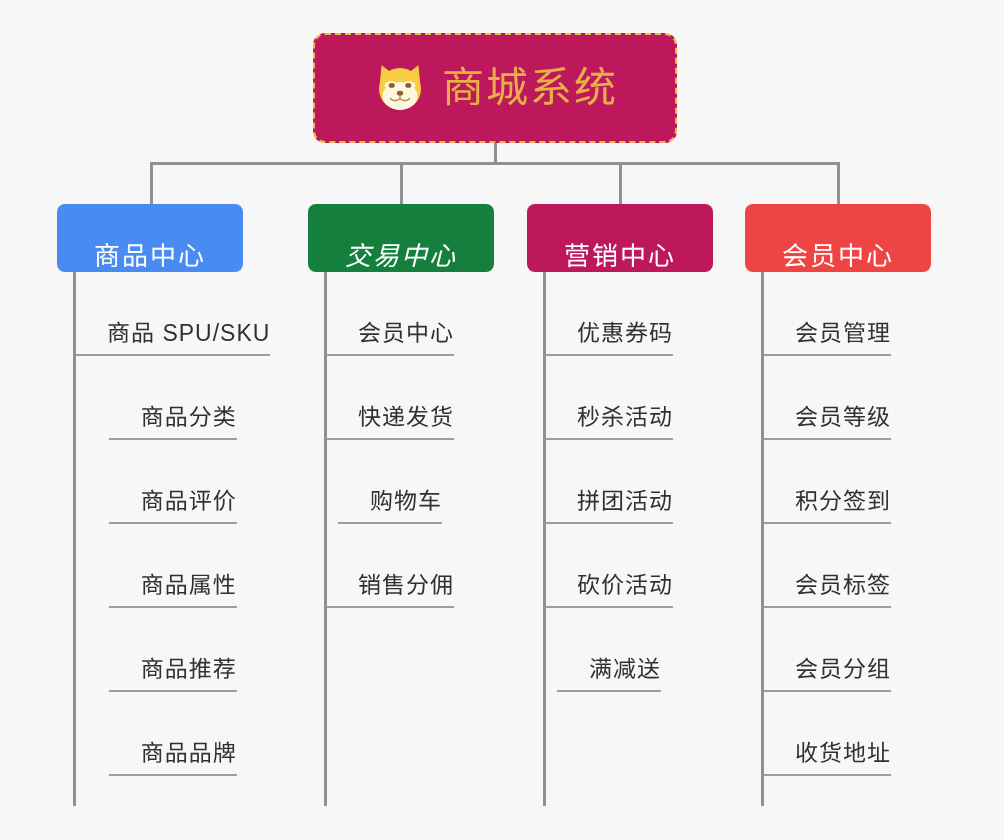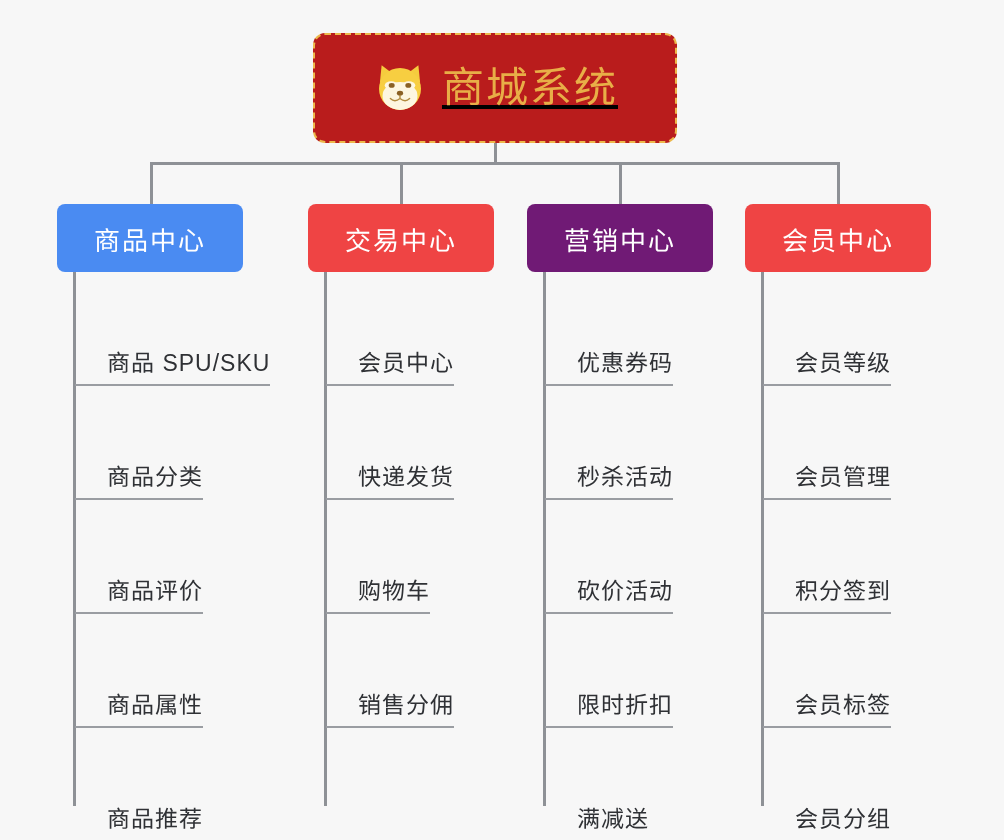--- a/index.html
+++ b/index.html
@@ -66,21 +66,21 @@
     position: absolute;
     top: 204px;
   }
   .cat-box {
     position: absolute;
     top: 0;
     left: 0;
     height: 68px;
     border-radius: 8px;
     display: flex;
-    align-items: center;
+    align-items: flex-end;
     justify-content: center;
     color: #ffffff;
     font-size: 26px;
     letter-spacing: 2px;
     white-space: nowrap;
     box-sizing: border-box;
   }
 
   
   .spine {
@@ -93,24 +93,25 @@
   .leaf-list {
     position: absolute;
     top: 68px;
     left: 0;
     margin: 0;
     padding: 0;
     list-style: none;
   }
   .leaf {
     position: relative;
-    height: 114px;
+    height: 84px;
     display: flex;
     align-items: flex-end;
     box-sizing: border-box;
+    justify-content: center;
   }
   .leaf-inner {
     position: relative;
     display: inline-block;
     padding: 0 0 8px 32px;
     margin-left: 2px;
     border-bottom: 2px solid #9a9da2;
     white-space: nowrap;
   }
   .leaf-label {
@@ -118,21 +119,21 @@
     color: #2f3135;
     letter-spacing: 1px;
     line-height: 1.1;
   }
 </style>
 </head>
 <body style="background: rgb(247, 247, 247);">
 
 <div id="mindmap">
 
-  <div class="root-node" style="border-color: rgb(237, 184, 74); background: #b91c1c; text-decoration: underline;">
+  <div class="root-node" style="border-color: rgb(237, 184, 74); background: #be185d;">
     <svg class="root-icon" viewBox="0 0 64 64" aria-hidden="true">
 
       <path d="M11 6 L9 26 L23 15 Z" fill="#f5cb3e"></path>
       <path d="M53 6 L55 26 L41 15 Z" fill="#f5cb3e"></path>
 
       <ellipse cx="32" cy="33" rx="24" ry="24" fill="#f7ce41"></ellipse>
 
       <path d="M32 27 m-21 0 a21 21 0 0 0 42 0 a21 21 0 0 1 -42 0" fill="#f7ce41"></path>
       <ellipse cx="32" cy="41" rx="20" ry="16" fill="#fdf6e0"></ellipse>
 
@@ -191,21 +192,21 @@
       </li>
       <li class="leaf">
         <span class="leaf-inner" style="border-bottom-color: rgb(154, 157, 162);">
           <span class="leaf-label">商品品牌</span>
         </span>
       </li>
     </ul>
   </div>
 
   <div class="branch" style="left:308px;">
-    <div class="cat-box" style="background: #ef4444; width: 186px;">
+    <div class="cat-box" style="background: #15803d; width: 186px; font-style: italic;">
       <span>交易中心</span>
     </div>
     <div class="spine" style="background: rgb(142, 145, 150); left: 16px; height: 534px;"></div>
     <ul class="leaf-list" style="left: 16px;">
       <li class="leaf">
         <span class="leaf-inner" style="border-bottom-color: rgb(154, 157, 162);">
           <span class="leaf-label">会员中心</span>
         </span>
       </li>
       <li class="leaf">
@@ -220,80 +221,85 @@
       </li>
       <li class="leaf">
         <span class="leaf-inner" style="border-bottom-color: rgb(154, 157, 162);">
           <span class="leaf-label">销售分佣</span>
         </span>
       </li>
     </ul>
   </div>
 
   <div class="branch" style="left:527px;">
-    <div class="cat-box" style="background: #701a75; width: 186px;">
+    <div class="cat-box" style="background: #be185d; width: 186px;">
       <span>营销中心</span>
     </div>
     <div class="spine" style="background: rgb(142, 145, 150); left: 16px; height: 534px;"></div>
     <ul class="leaf-list" style="left: 16px;">
       <li class="leaf">
         <span class="leaf-inner" style="border-bottom-color: rgb(154, 157, 162);">
           <span class="leaf-label">优惠券码</span>
         </span>
       </li>
       <li class="leaf">
         <span class="leaf-inner" style="border-bottom-color: rgb(154, 157, 162);">
           <span class="leaf-label">秒杀活动</span>
         </span>
       </li>
       <li class="leaf">
         <span class="leaf-inner" style="border-bottom-color: rgb(154, 157, 162);">
+          <span class="leaf-label">拼团活动</span>
+        </span>
+      </li>
+      <li class="leaf">
+        <span class="leaf-inner" style="border-bottom-color: rgb(154, 157, 162);">
           <span class="leaf-label">砍价活动</span>
-        </span>
-      </li>
-      <li class="leaf">
-        <span class="leaf-inner" style="border-bottom-color: rgb(154, 157, 162);">
-          <span class="leaf-label">限时折扣</span>
         </span>
       </li>
       <li class="leaf">
         <span class="leaf-inner" style="border-bottom-color: rgb(154, 157, 162); margin-top: 8px;">
           <span class="leaf-label">满减送</span>
         </span>
       </li>
     </ul>
   </div>
 
   <div class="branch" style="left:745px;">
     <div class="cat-box" style="background: #ef4444; width: 186px;">
       <span>会员中心</span>
     </div>
     <div class="spine" style="background: rgb(142, 145, 150); left: 16px; height: 534px;"></div>
     <ul class="leaf-list" style="left: 16px;">
       <li class="leaf">
         <span class="leaf-inner" style="border-bottom-color: rgb(154, 157, 162);">
+          <span class="leaf-label">会员管理</span>
+        </span>
+      </li>
+      <li class="leaf">
+        <span class="leaf-inner" style="border-bottom-color: rgb(154, 157, 162);">
           <span class="leaf-label">会员等级</span>
         </span>
       </li>
       <li class="leaf">
         <span class="leaf-inner" style="border-bottom-color: rgb(154, 157, 162);">
-          <span class="leaf-label">会员管理</span>
-        </span>
-      </li>
-      <li class="leaf">
-        <span class="leaf-inner" style="border-bottom-color: rgb(154, 157, 162);">
           <span class="leaf-label">积分签到</span>
         </span>
       </li>
       <li class="leaf">
         <span class="leaf-inner" style="border-bottom-color: rgb(154, 157, 162);">
           <span class="leaf-label">会员标签</span>
         </span>
       </li>
       <li class="leaf">
         <span class="leaf-inner" style="border-bottom-color: rgb(154, 157, 162);">
           <span class="leaf-label">会员分组</span>
         </span>
       </li>
+      <li class="leaf">
+        <span class="leaf-inner" style="border-bottom-color: rgb(154, 157, 162);">
+          <span class="leaf-label">收货地址</span>
+        </span>
+      </li>
     </ul>
   </div>
 
 </div>
 
 </body></html>

